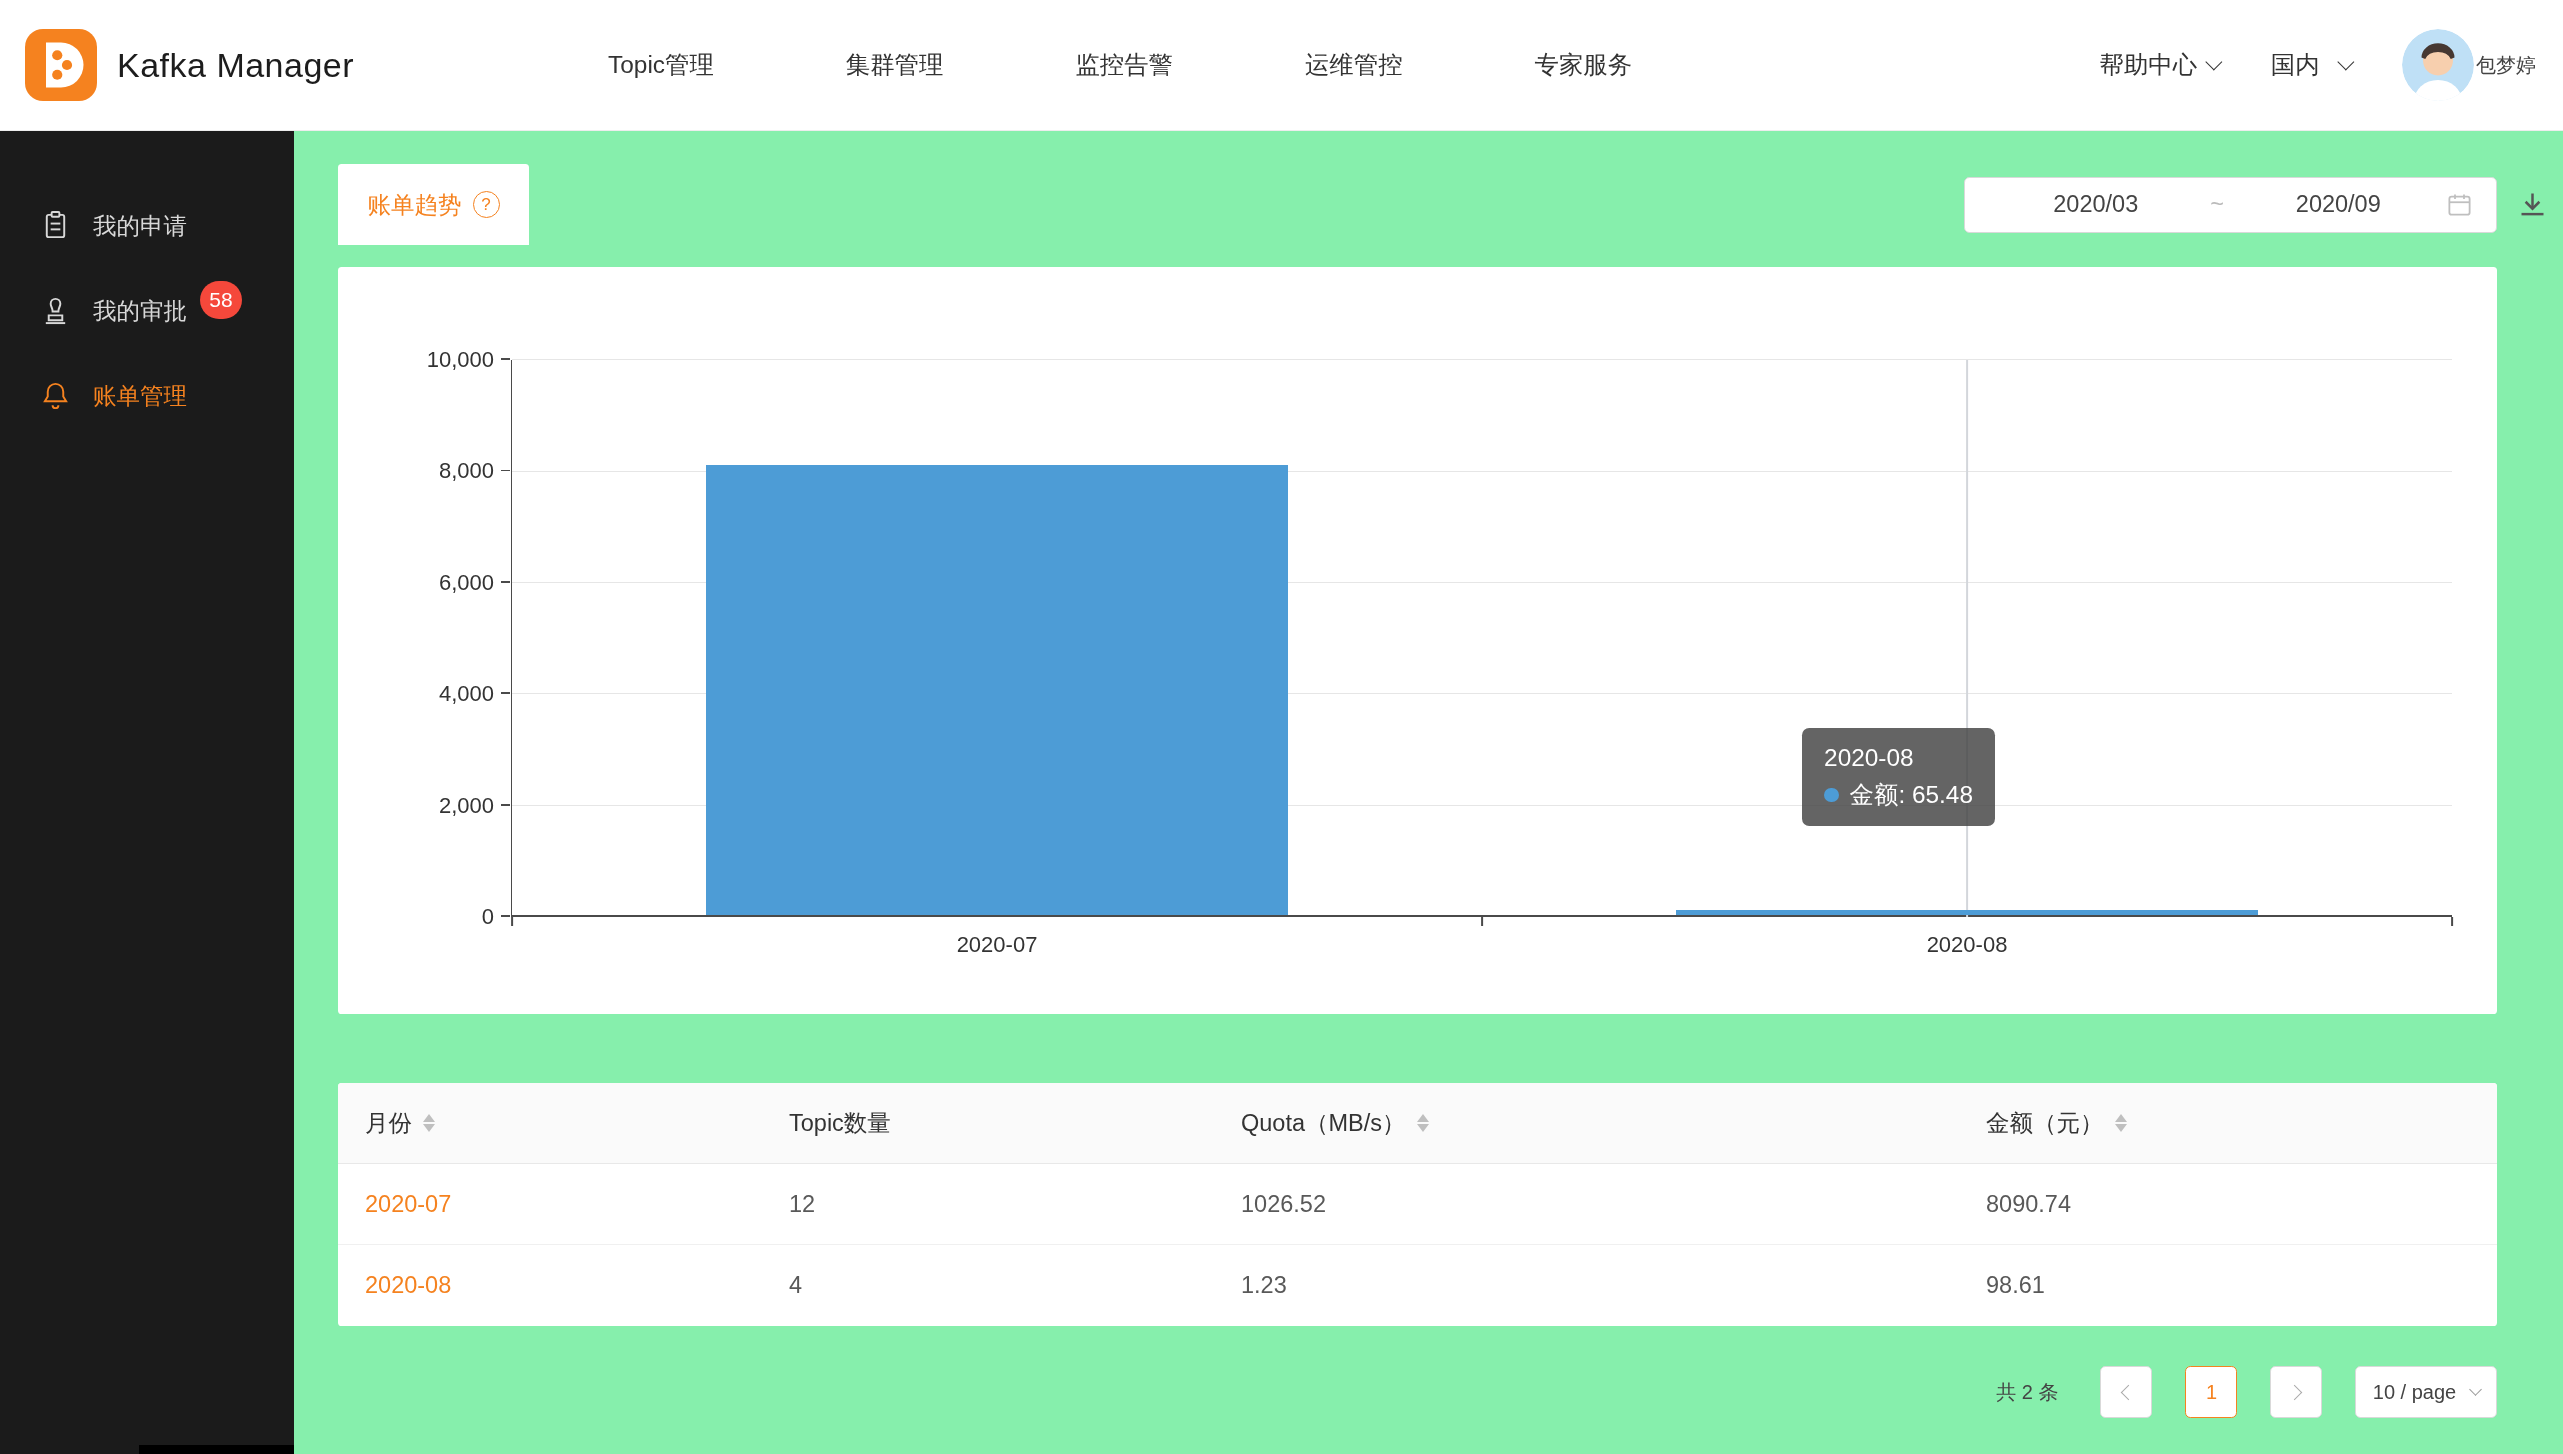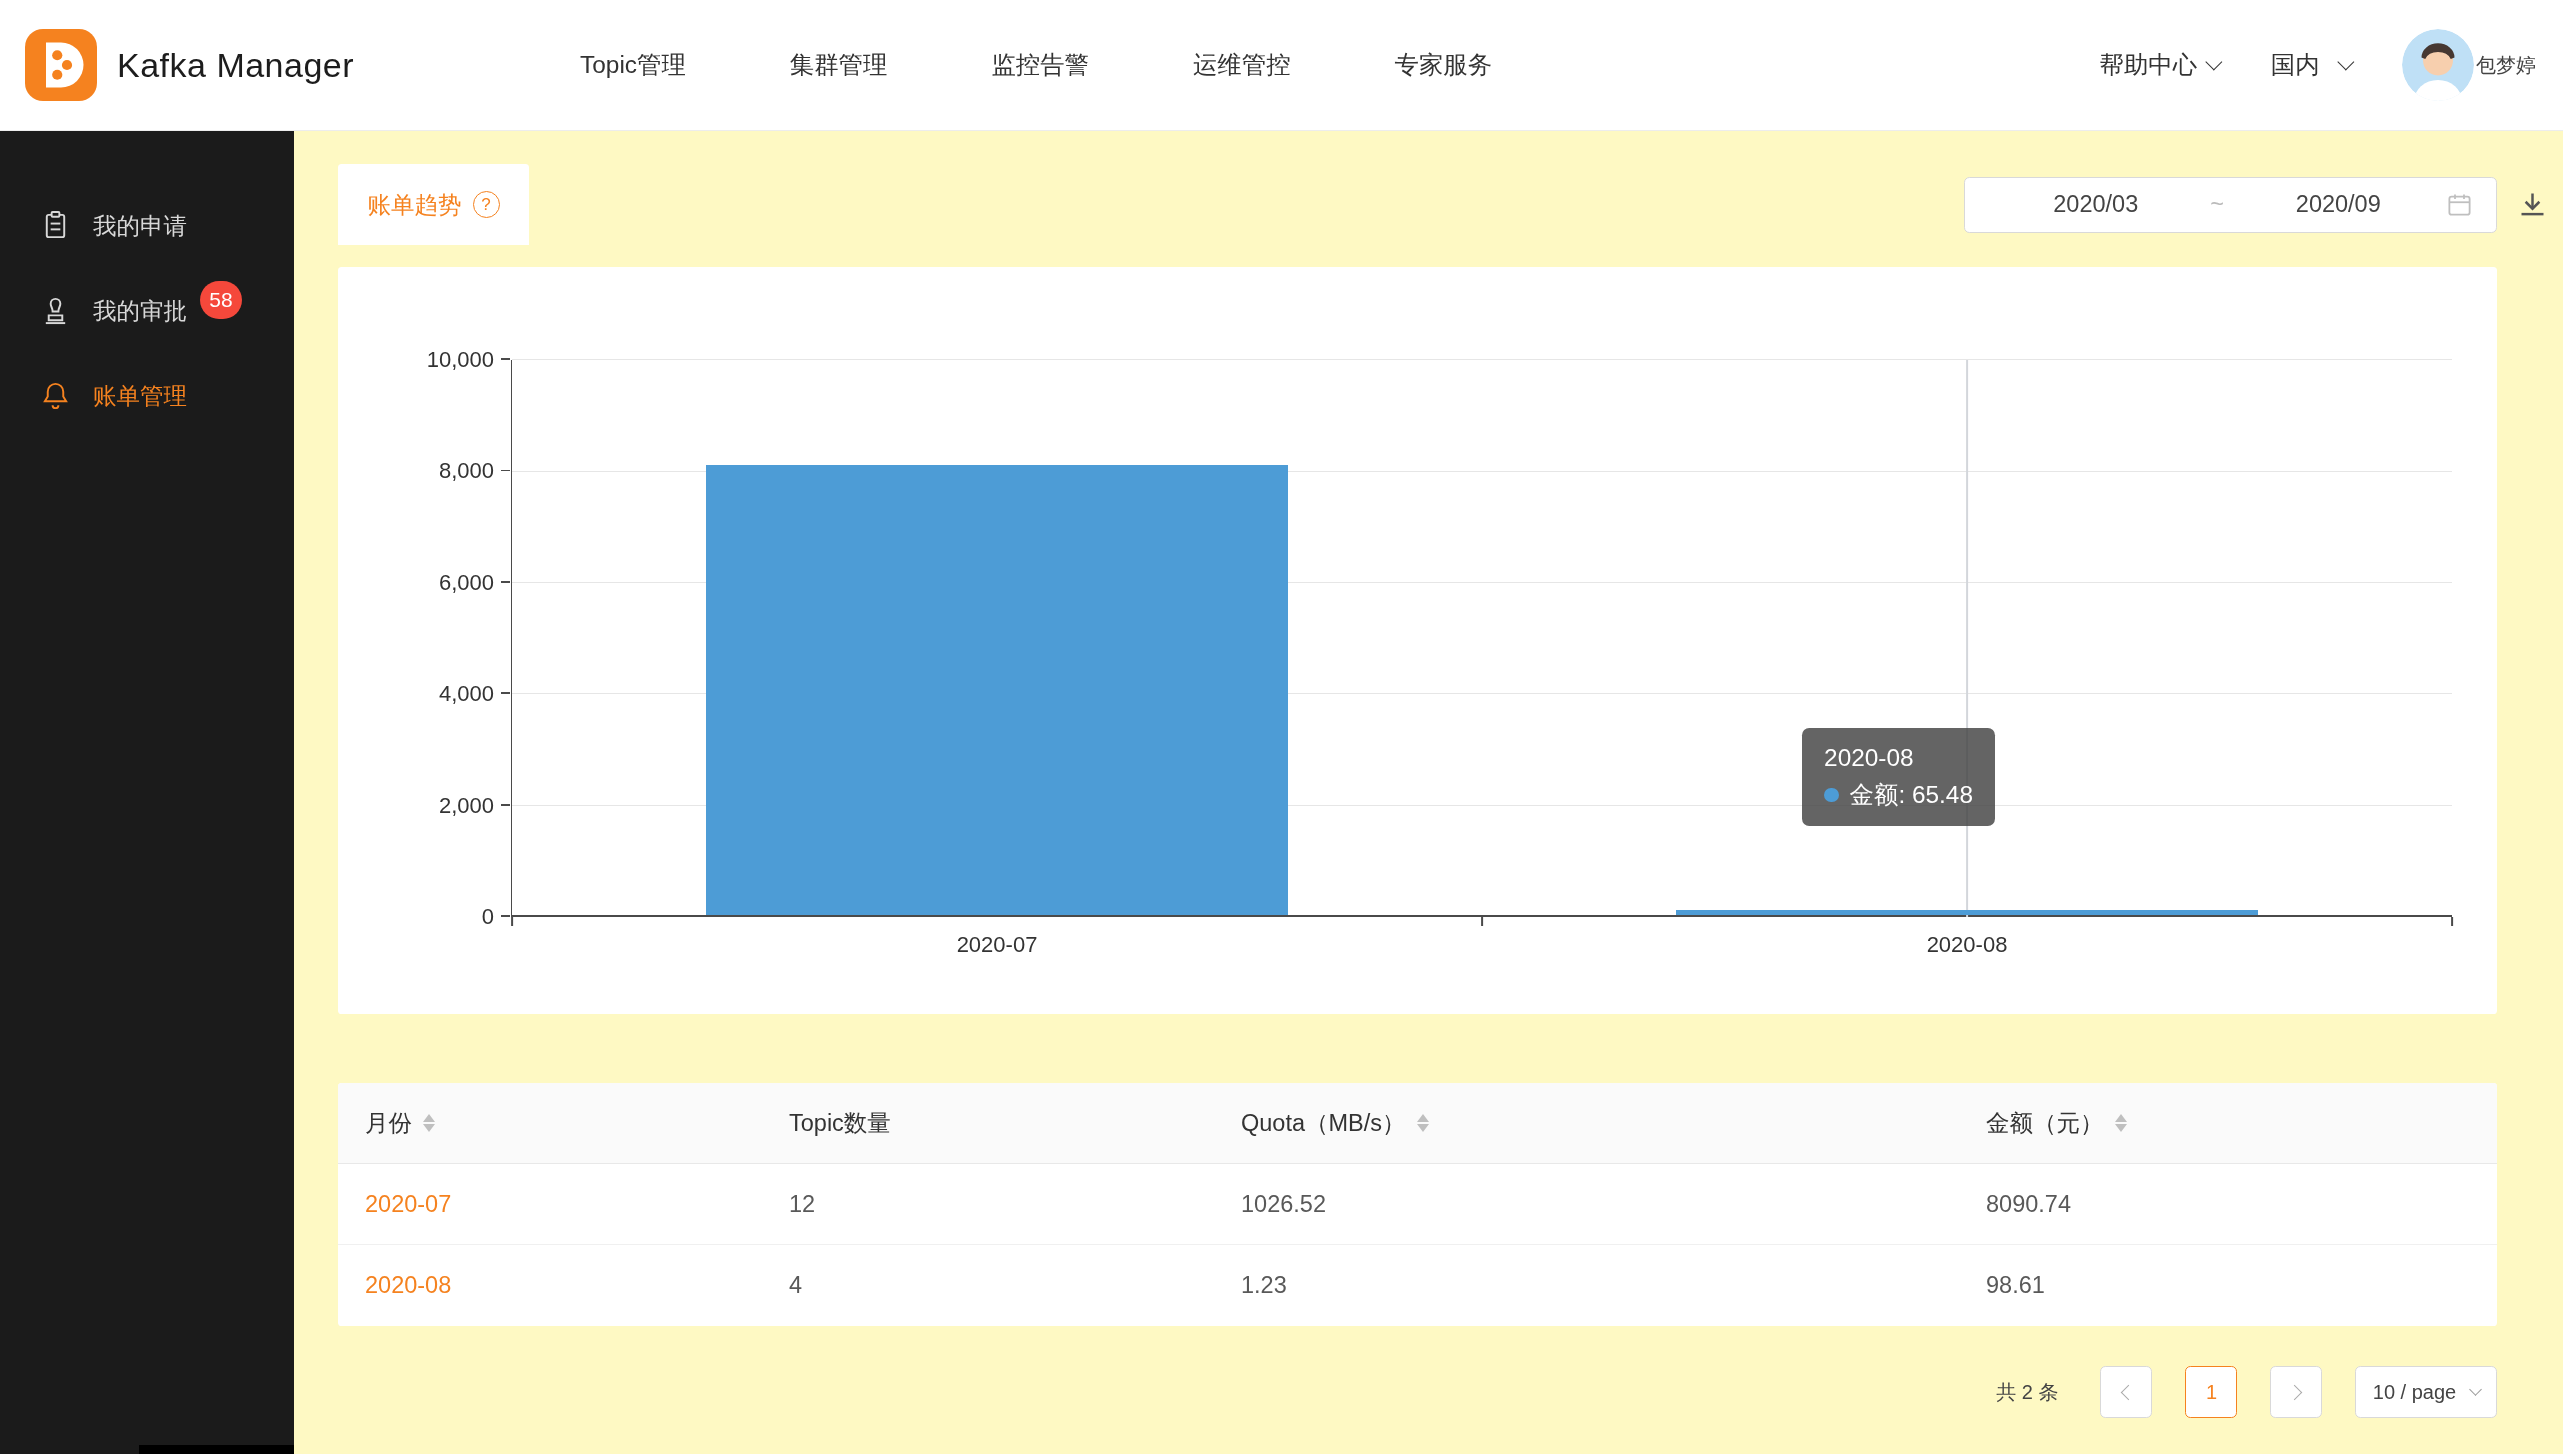--- a/index.html
+++ b/index.html
@@ -5,42 +5,42 @@
   * { margin:0; padding:0; box-sizing:border-box; }
   html,body { width:2563px; height:1454px; overflow:hidden;
     font-family:"Liberation Sans","DejaVu Sans",sans-serif; background:#f0f2f5; color:#333; }
 
   
   .header { position:absolute; top:0; left:0; right:0; height:131px; background:#fff;
     display:flex; align-items:center; border-bottom:0.9px solid #ededed; z-index:10; }
   .logo-box { width:72px; height:72px; margin-left:25px; flex:0 0 auto; }
   .brand { font-size:34px; font-weight:500; color:#1d1d1d; margin-left:20px; letter-spacing:0.5px; }
   .main-nav { display:flex; margin-left:226px; column-gap:104px; font-size:24.4px; color:#333; }
-  .main-nav > div { cursor:pointer; white-space:nowrap; }
+  .main-nav > div { cursor:pointer; white-space:nowrap;margin-left:28px; }
   .header-right { margin-left:auto; display:flex; align-items:center; gap:51px; margin-right:27px; }
   .hr-item { font-size:24.4px; display:flex; align-items:center; cursor:pointer; }
   .chev { width:11.7px; height:11.7px; border-right:1.8px solid #333; border-bottom:1.8px solid #333;
     transform:rotate(45deg); display:inline-block; margin-left:11px; position:relative; top:-3.6px; }
   .user-box { display:flex; flex-direction:row; align-items:center; gap:1.8px; cursor:pointer; }
   .avatar { width:72px; height:72px; border-radius:50%; overflow:hidden; }
   .user-name { font-size:20px; color:#444; }
 
   
   .sidebar { position:absolute; top:131px; left:0; bottom:0; width:294px; background:#1b1b1b; padding-top:52px; }
   .side-item { height:85px; display:flex; align-items:center; gap:22px; padding-left:40px;
     color:#d8d8d8; font-size:23.5px; cursor:pointer; position:relative; }
   .side-item svg { flex:0 0 auto; }
   .side-item.active { color:#f5821f; }
   .badge { position:absolute; left:200px; top:12.6px; min-width:42px; height:38px; padding:0 9px;
     background:#f5483b; color:#fff; border-radius:20px; font-size:21px;
     display:flex; align-items:center; justify-content:center; }
   .side-strip { position:absolute; bottom:0; left:139px; width:155px; height:9px; background:#000; }
 
   
-  .main { position:absolute; top:131px; left:294px; right:0; bottom:0; background:#fef9c3;
+  .main { position:absolute; top:131px; left:294px; right:0; bottom:0; background:#86efac;
     padding:33px 0 0 44px; }
   .toolbar-row { width:2159px; display:flex; align-items:center; position:relative; }
   .tab { width:191px; height:81px; background:#fff; border-radius:3.6px 3.6px 0 0;
     display:flex; align-items:center; justify-content:center; gap:11px;
     color:#f5821f; font-size:23.5px; cursor:pointer; }
   .qmark { width:27px; height:27px; border:1.8px solid #f5821f; border-radius:50%;
     display:flex; align-items:center; justify-content:center; font-size:17px; }
   .datepicker { margin-left:auto; width:533px; height:56px; background:#fff;
     border:0.9px solid #d9d9d9; border-radius:5.4px; display:flex; align-items:center;
     padding:0 23.5px; font-size:23.5px; color:#444; }

